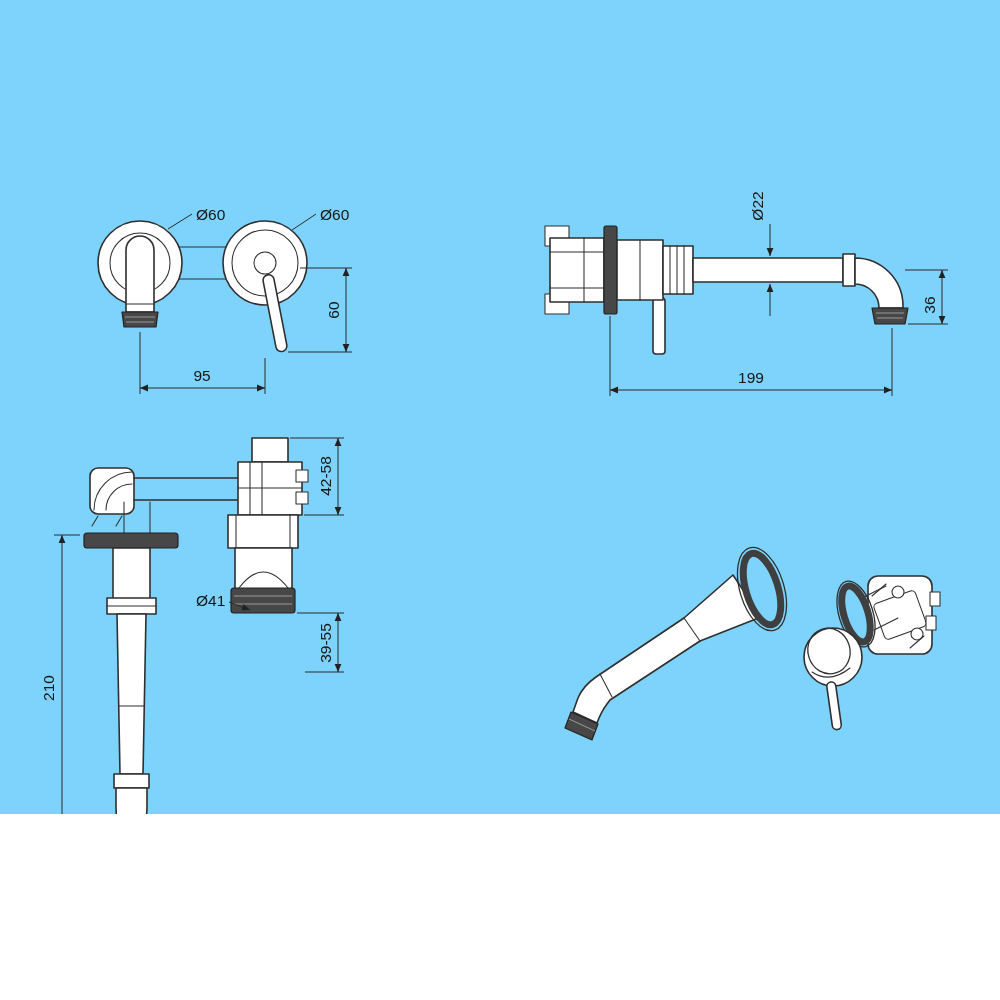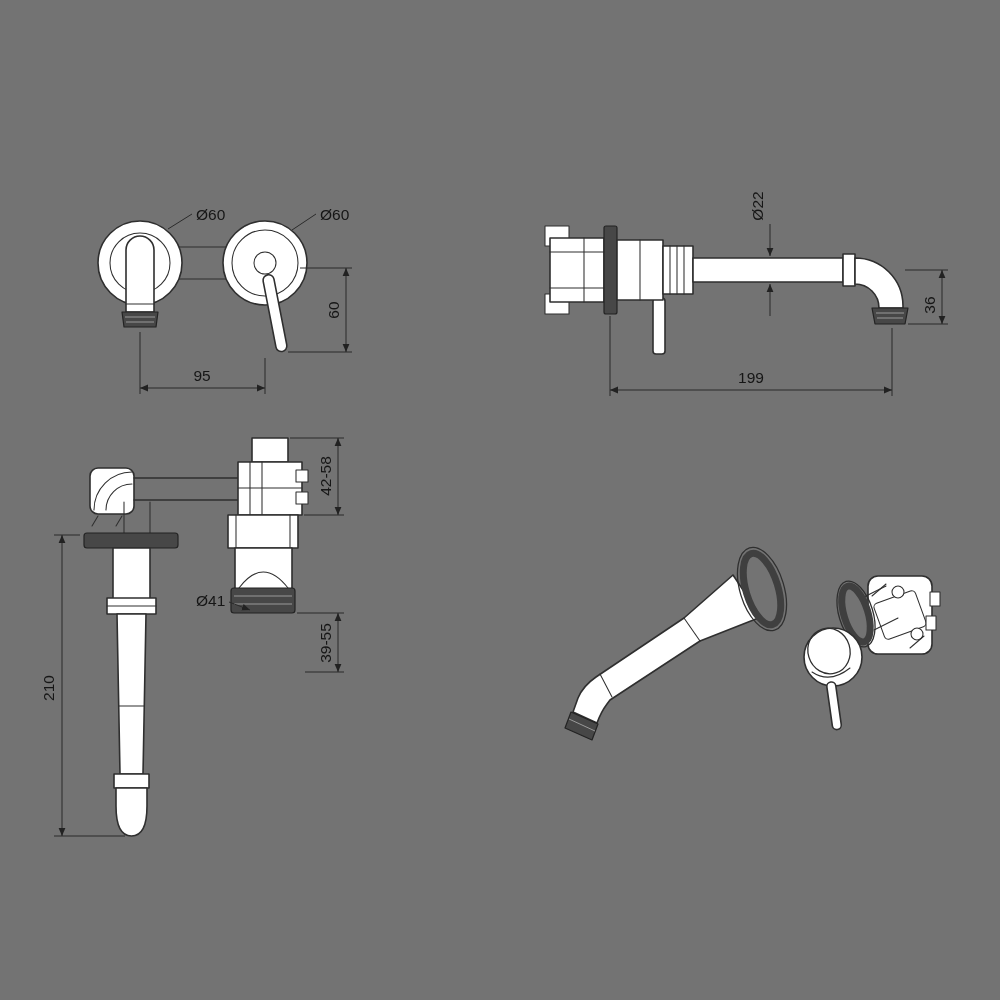--- a/index.html
+++ b/index.html
@@ -1,16 +1,16 @@
 <!DOCTYPE html>
 <html><head>
 <meta charset="utf-8">
 <style>
   html,body{margin:0;padding:0;background:#fff;}
-  .sheet{position:relative;width:1000px;height:1000px;background:#737373;overflow:hidden;
+  .sheet{position:relative;width:1000px;height:814px;background:#7dd3fc;overflow:hidden;
          font-family:"Liberation Sans",sans-serif;}
   svg{display:block}
   .p  {fill:#ffffff;stroke:#2f2f2f;stroke-width:1.6;stroke-linejoin:round;stroke-linecap:round}
   .pt {fill:#ffffff;stroke:#2f2f2f;stroke-width:1.05;stroke-linejoin:round;stroke-linecap:round}
   .lt {fill:none;stroke:#2f2f2f;stroke-width:1.05;stroke-linecap:round}
   .ln {fill:none;stroke:#2f2f2f;stroke-width:1.4;stroke-linecap:round}
   .dk {fill:#474747;stroke:#232323;stroke-width:1.2;stroke-linejoin:round}
   .stripe{fill:none;stroke:#9a9a9a;stroke-width:1}
   .dm {fill:none;stroke:#2b2b2b;stroke-width:1}
   .ring {fill:none;stroke:#3f3f3f;stroke-width:7}

